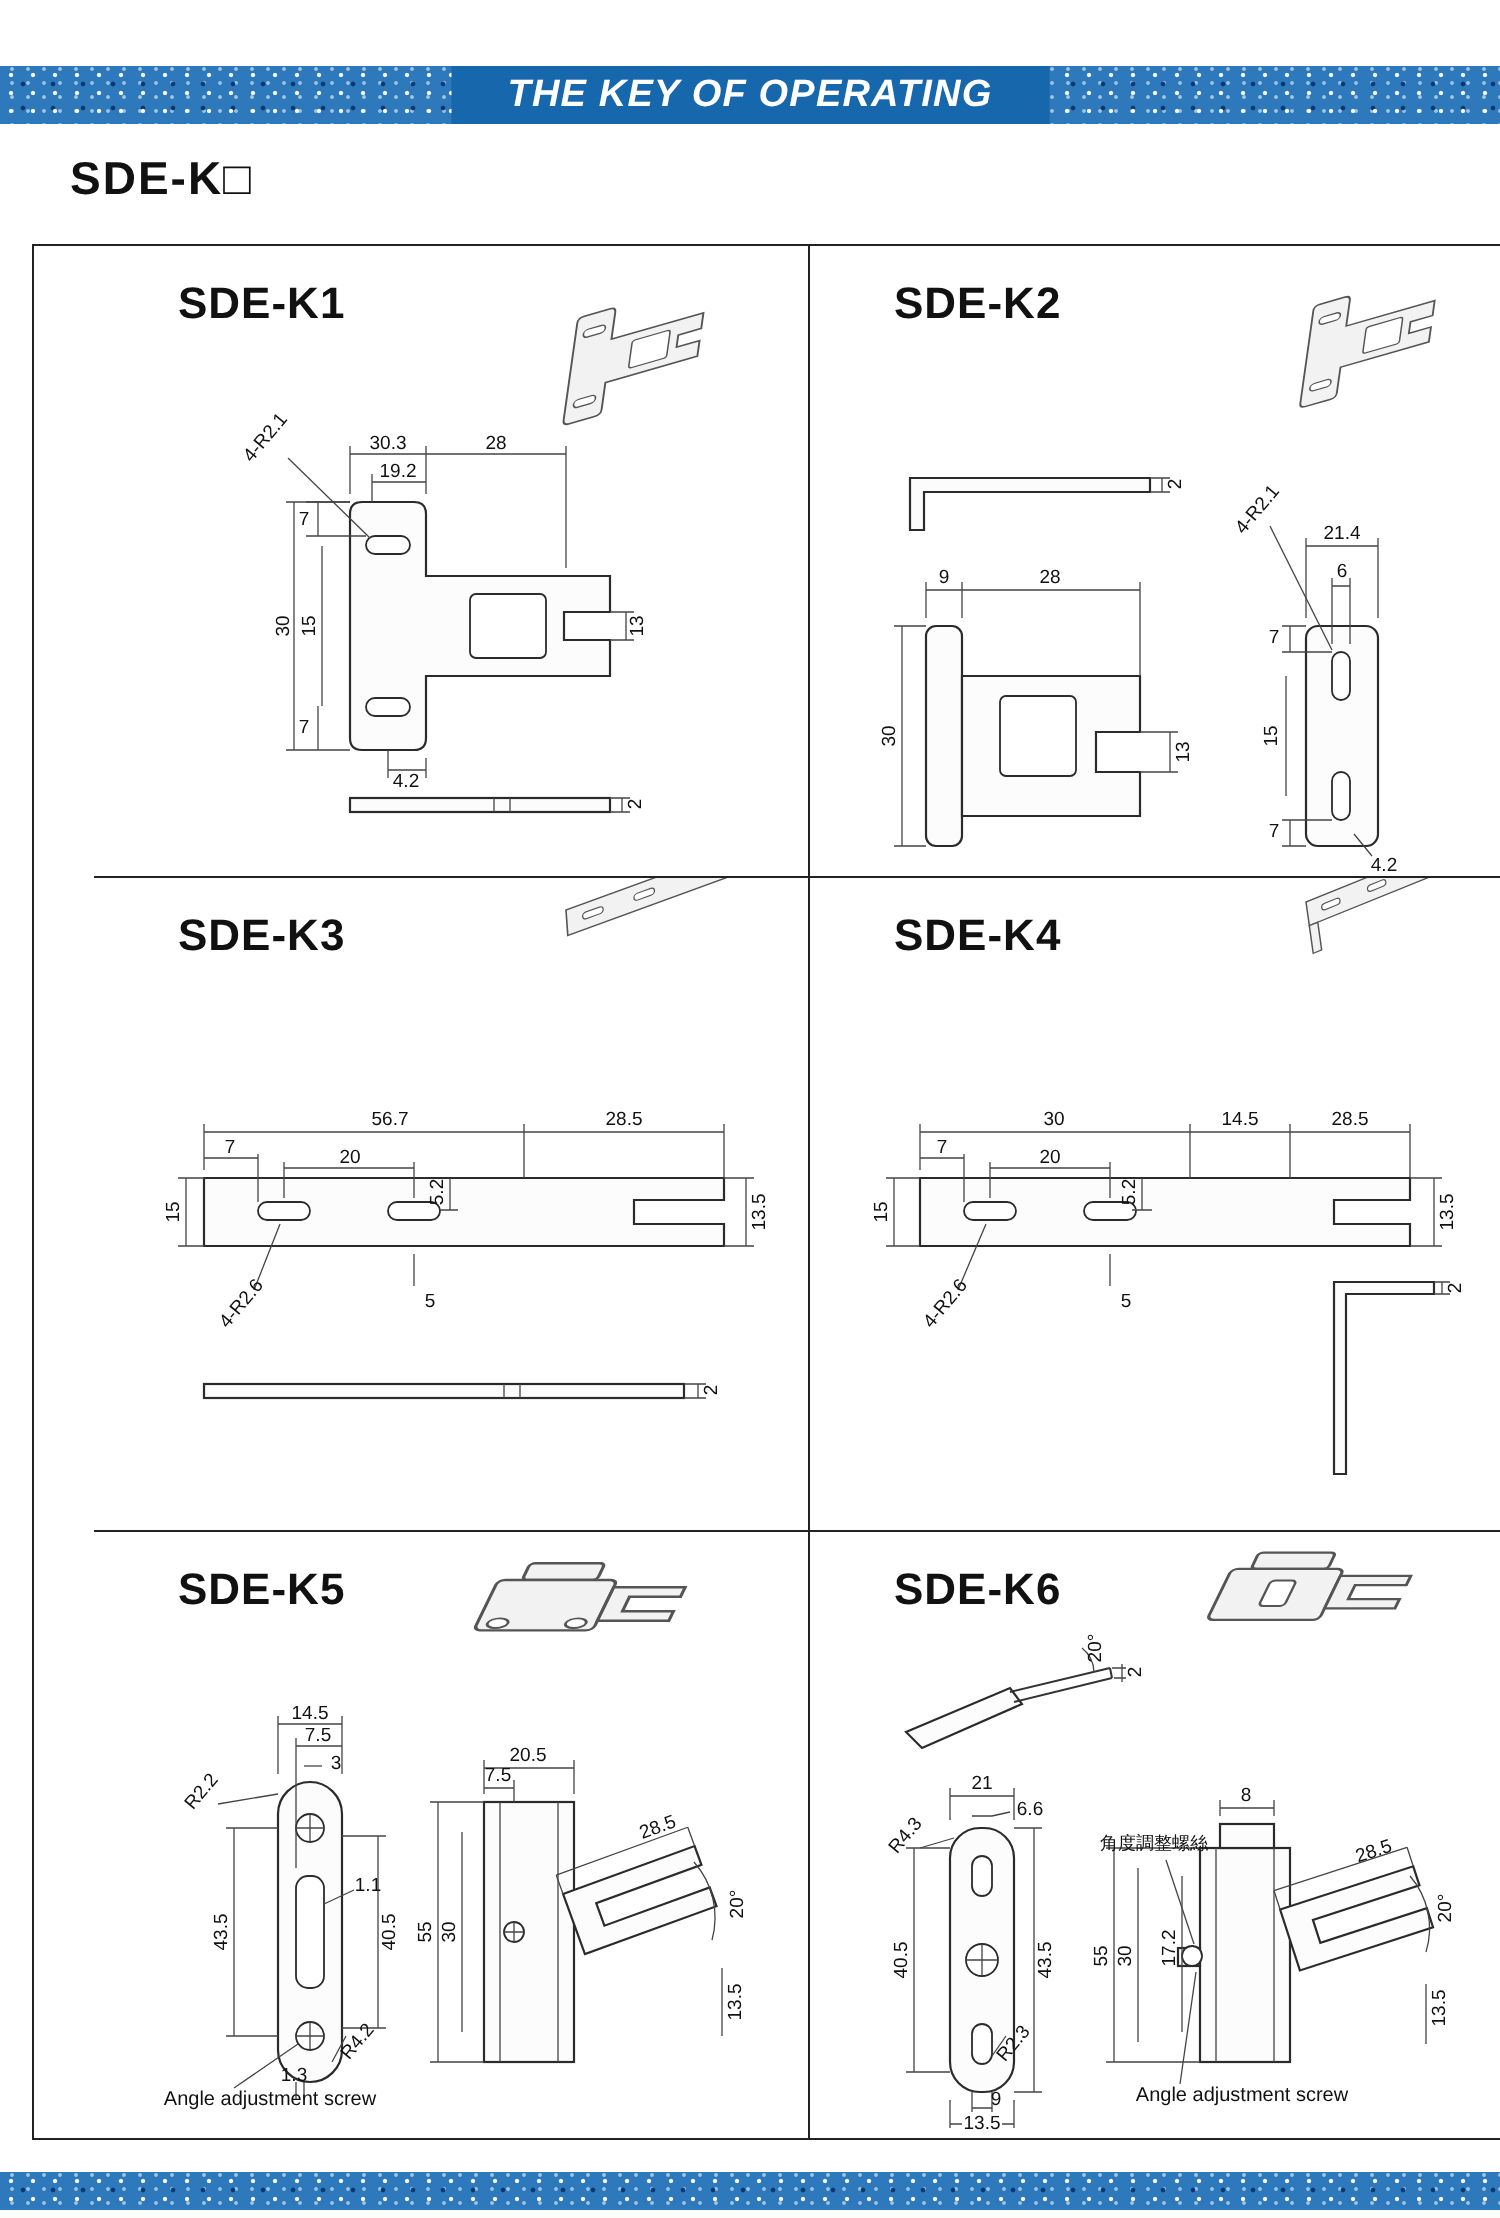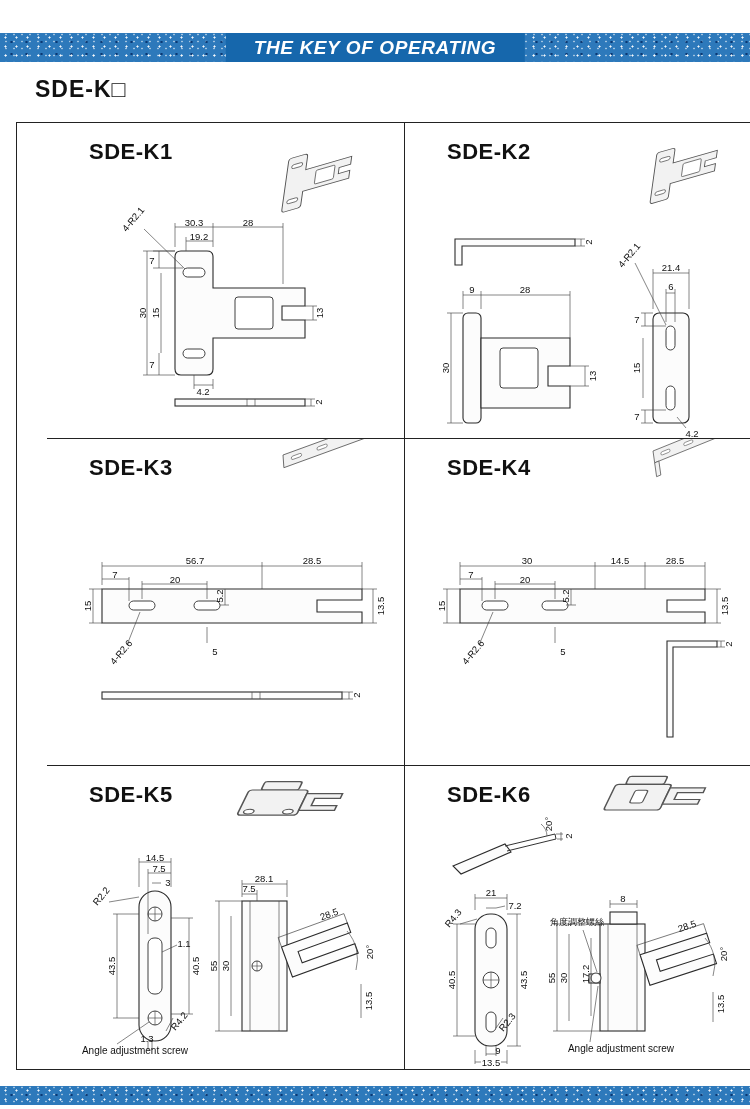--- a/index.html
+++ b/index.html
@@ -258,21 +258,21 @@
           <span class="dim" style="left: 108px; top: 91px; transform: translate(-50%, -50%);">14.5</span>
           <span class="dim" style="left: 112px; top: 102px; transform: translate(-50%, -50%);">7.5</span>
           <span class="dim" style="left: 121px; top: 116px; transform: translate(-50%, -50%);">3</span>
           <span class="dim" style="left: 54px; top: 130px; transform: translate(-50%, -50%) rotate(-50deg);">R2.2</span>
           <span class="dim" style="left: 64px; top: 200px; transform: translate(-50%, -50%) rotate(-90deg);">43.5</span>
           <span class="dim" style="left: 137px; top: 177px; transform: translate(-50%, -50%);">1.1</span>
           <span class="dim" style="left: 148px; top: 200px; transform: translate(-50%, -50%) rotate(-90deg);">40.5</span>
           <span class="dim" style="left: 132px; top: 255px; transform: translate(-50%, -50%) rotate(-50deg);">R4.2</span>
           <span class="dim" style="left: 100px; top: 272px; transform: translate(-50%, -50%);">1.3</span>
           <span class="dim" style="left: 88px; top: 284px; font-size: 10px; transform: translate(-50%, -50%);">Angle adjustment screw</span>
-          <span class="dim" style="left: 217px; top: 112px; transform: translate(-50%, -50%);">28.1</span>
+          <span class="dim" style="left: 217px; top: 112px; transform: translate(-50%, -50%);">20.5</span>
           <span class="dim" style="left: 202px; top: 122px; transform: translate(-50%, -50%);">7.5</span>
           <span class="dim" style="left: 282px; top: 148px; transform: translate(-50%, -50%) rotate(-20deg);">28.5</span>
           <span class="dim" style="left: 166px; top: 200px; transform: translate(-50%, -50%) rotate(-90deg);">55</span>
           <span class="dim" style="left: 178px; top: 200px; transform: translate(-50%, -50%) rotate(-90deg);">30</span>
           <span class="dim" style="left: 322px; top: 186px; transform: translate(-50%, -50%) rotate(-90deg);">20°</span>
           <span class="dim" style="left: 321px; top: 235px; transform: translate(-50%, -50%) rotate(-90deg);">13.5</span>
         </div>
     </div>
 
     <div class="cell">
@@ -317,21 +317,21 @@
         <path class="dl" d="M186,172 V250"></path>
         <path class="dl" d="M300,172 A40,40 0 0 1 308,210"></path>
         <path class="dl" d="M308,226 V256"></path>
         <path class="ldr" d="M185,276 L193,220"></path>
       </svg>
       <div class="labels">
           <span class="dim" style="left: 143px; top: 58px; transform: translate(-50%, -50%) rotate(-90deg);">20°</span>
           <span class="dim" style="left: 163px; top: 70px; transform: translate(-50%, -50%) rotate(-90deg);">2</span>
           <span class="dim" style="left: 48px; top: 152px; transform: translate(-50%, -50%) rotate(-50deg);">R4.3</span>
           <span class="dim" style="left: 86px; top: 126px; transform: translate(-50%, -50%);">21</span>
-          <span class="dim" style="left: 110px; top: 139px; transform: translate(-50%, -50%);">7.2</span>
+          <span class="dim" style="left: 110px; top: 139px; transform: translate(-50%, -50%);">6.6</span>
           <span class="dim" style="left: 218px; top: 132px; transform: translate(-50%, -50%);">8</span>
           <span class="dim" style="left: 282px; top: 160px; transform: translate(-50%, -50%) rotate(-18deg);">28.5</span>
           <span class="dim" style="left: 172px; top: 156px; font-size: 9px; transform: translate(-50%, -50%);">角度調整螺絲</span>
           <span class="dim" style="left: 46px; top: 214px; transform: translate(-50%, -50%) rotate(-90deg);">40.5</span>
           <span class="dim" style="left: 118px; top: 214px; transform: translate(-50%, -50%) rotate(-90deg);">43.5</span>
           <span class="dim" style="left: 180px; top: 208px; transform: translate(-50%, -50%) rotate(-90deg);">17.2</span>
           <span class="dim" style="left: 158px; top: 212px; transform: translate(-50%, -50%) rotate(-90deg);">30</span>
           <span class="dim" style="left: 146px; top: 212px; transform: translate(-50%, -50%) rotate(-90deg);">55</span>
           <span class="dim" style="left: 318px; top: 188px; transform: translate(-50%, -50%) rotate(-90deg);">20°</span>
           <span class="dim" style="left: 315px; top: 238px; transform: translate(-50%, -50%) rotate(-90deg);">13.5</span>

